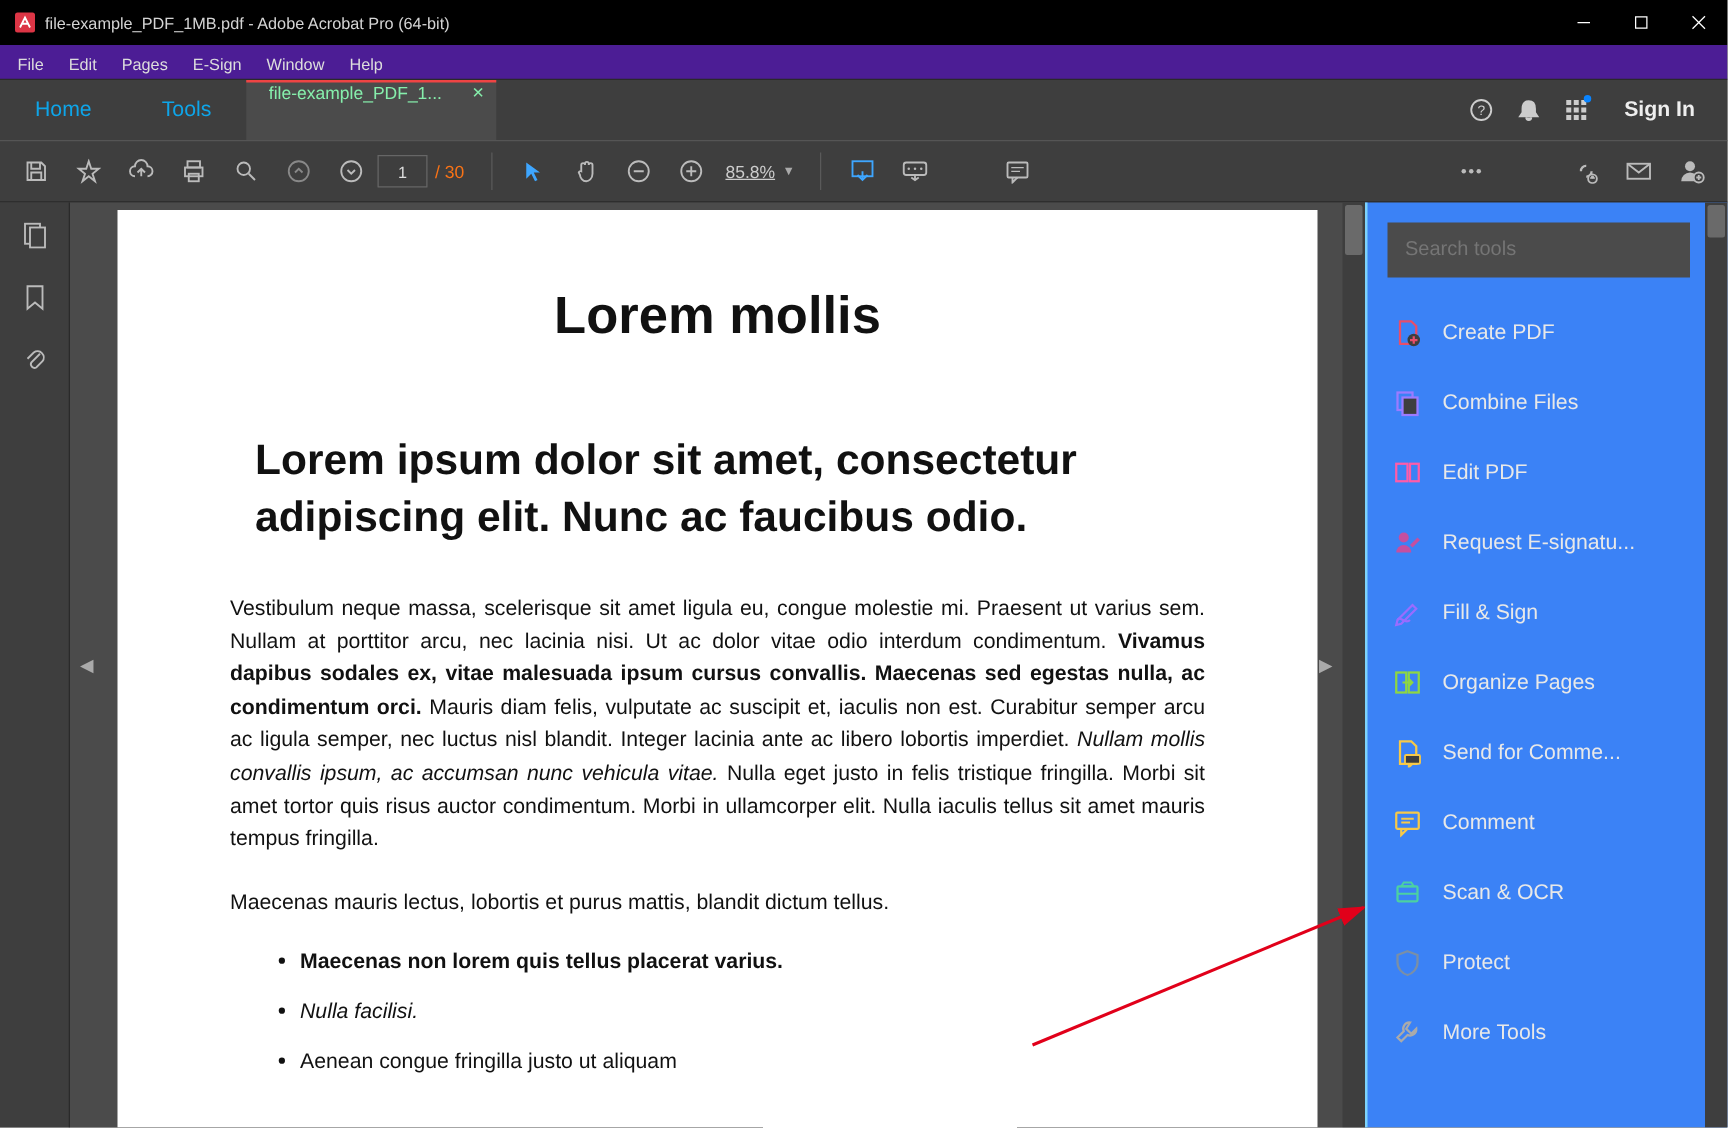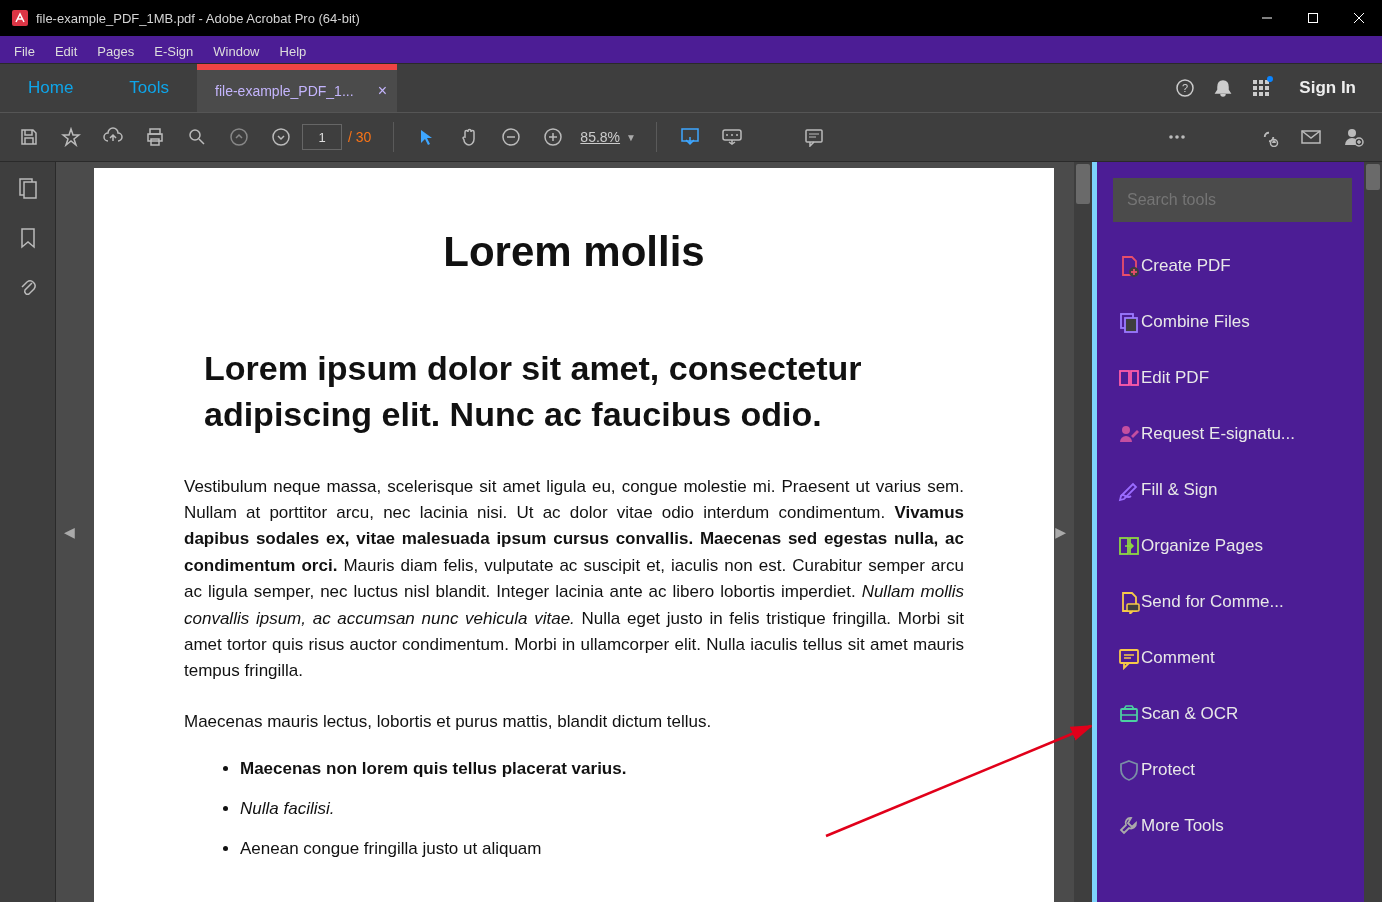--- a/index.html
+++ b/index.html
@@ -12,21 +12,21 @@
 .titlebar .win-controls { display:flex; }
 .titlebar .win-btn { width:46px; height:36px; display:flex; align-items:center; justify-content:center; color:#fff; cursor:pointer; }
 
 
 .menubar { height:28px; background:#4c1d95; display:flex; align-items:flex-end; padding-left:4px; border-bottom:1px solid #2a2a2a;}
 .menubar .menu-item { padding:4px 10px; color:#ddd; font-size:13px; cursor:pointer; }
 
 
 .tabbar { height:48px; background:#3e3e3e; display:flex; align-items:center; }
 .tabbar .home-tab, .tabbar .tools-tab { padding:0 28px; color:#0ea5e9; font-size:17px; height:100%; display:flex; align-items:center; cursor:pointer; }
-.tabbar .file-tab { background:#4b4b4b; height:100%; display:flex; align-items:center; padding:0 10px 0 18px; color:#c4b5fd; font-size:14px; min-width:200px; justify-content:space-between; border-top:6px solid #ef4444; }
+.tabbar .file-tab { background:#4b4b4b; height:100%; display:flex; padding:0 10px 0 18px; color:#86efac; font-size:14px; min-width:200px; justify-content:space-between; border-top:2px solid #ef4444; }
 .tabbar .file-tab .close-x { margin-left:12px; font-size:16px; cursor:pointer; }
 .tabbar .spacer { flex:1; }
 .tabbar .right-icons { display:flex; align-items:center; gap:6px; padding-right:10px; }
 .tabbar .ricon { width:32px; height:32px; display:flex; align-items:center; justify-content:center; color:#ccc; cursor:pointer; font-size:18px; }
 .tabbar .apps-icon-svg { position:relative; }
 .tabbar .apps-dot { width:6px; height:6px; border-radius:50%; background:#0a84ff; position:absolute; top:4px; right:4px; }
 .tabbar .signin { color:#eee; font-size:17px; font-weight:700; padding:0 16px; cursor:pointer; }
 
 
 .toolbar { height:50px; background:#3e3e3e; border-top:1px solid #555; border-bottom:1px solid #2a2a2a; display:flex; align-items:center; padding:0 8px; }
@@ -53,24 +53,24 @@
 .page h1 { font-size:42px; font-weight:700; text-align:center; margin-bottom:70px; }
 .page h2 { font-size:34px; font-weight:700; margin-bottom:36px; line-height:1.35; padding:0 20px;}
 .page p { font-size:17px; line-height:1.55; text-align:justify; margin-bottom:24px; }
 .page p .bold { font-weight:700; }
 .page p .italic { font-style:italic; }
 .page ul { list-style:disc; padding-left:56px;margin-top:12px; }
 .page ul li { font-size:17px; margin-bottom:20px; }
 .page ul li.bold { font-weight:700; } .page ul li.italic { font-style:italic; }
 
 
-.right-panel { width:290px; background:#4c1d95; display:flex; flex-direction:column; padding:16px 8px 0 16px; position:relative; border-left:5px solid #7dd3fc;}
+.right-panel { width:290px; background:#3b82f6; display:flex; flex-direction:column; padding:16px 8px 0 16px; position:relative; border-left:2px solid #7dd3fc;}
 .search-box { height:44px; background:#4b4b4b; display:flex; align-items:center; padding:0 14px; margin-bottom:16px; margin-right:22px;}
 .search-box input { background:transparent; border:none; color:#ccc; font-size:16px; width:100%; outline:none; }
-.tool-item { display:flex; align-items:center; height:56px; cursor:pointer; gap:0; padding-left:4px;}
+.tool-item { display:flex; align-items:center; height:56px; cursor:pointer; gap:16px; padding-left:4px;}
 .tool-item .ticon { width:24px; height:24px; display:flex; align-items:center; justify-content:center; flex-shrink:0; }
 .tool-item .tlabel { color:#e8e8e8; font-size:17px; white-space:nowrap; overflow:hidden; text-overflow:ellipsis; max-width:190px;}
 .rp-scroll { position:absolute; right:0; top:0; width:18px; height:100%; background:#3e3e3e; }
 .rp-scroll .thumb { width:14px; height:26px; background:#6a6a6a; margin:2px auto; border-radius:2px; }
 
 
 .anno-arrow { position:absolute; pointer-events:none; }
 
 svg { display:block; }
 </style>

